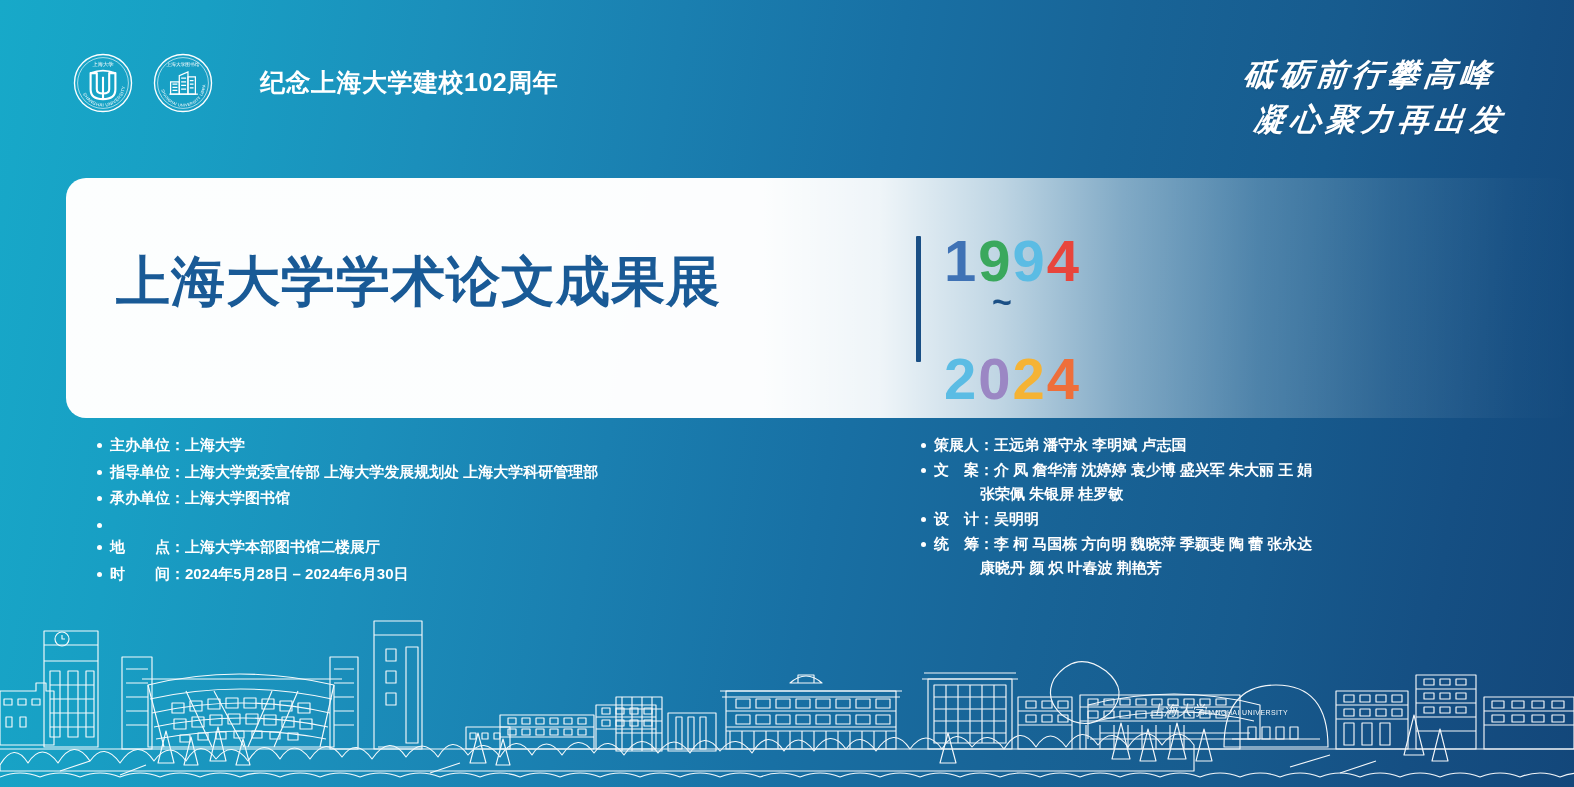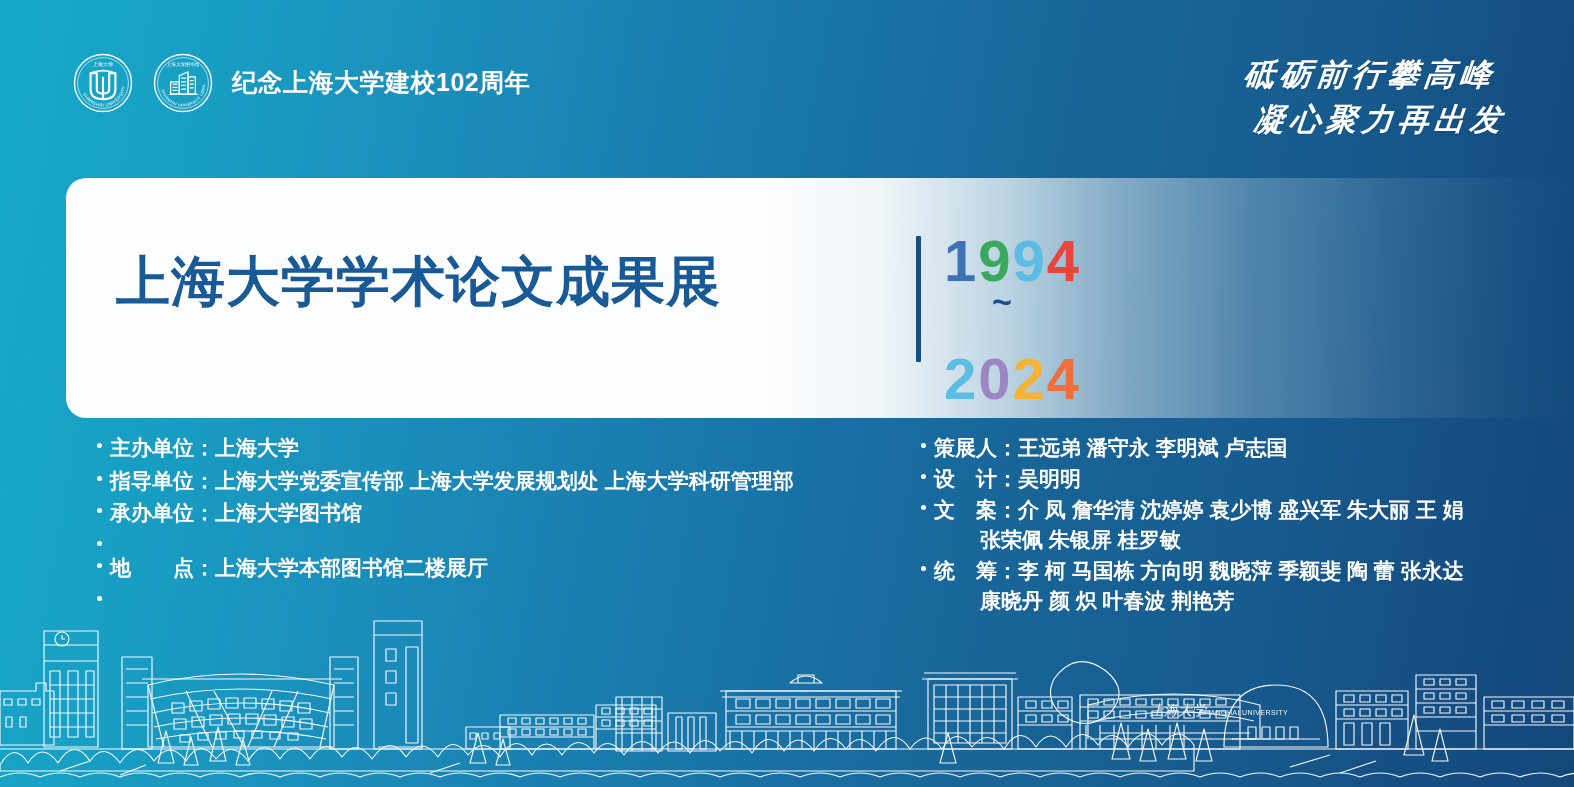--- a/index.html
+++ b/index.html
@@ -37,21 +37,21 @@
     align-items: center;
     gap: 18px;
     z-index: 6;
   }
   .logo {
     width: 62px;
     height: 62px;
     flex: none;
   }
   .header-text {
-    margin-left: 0;
+    margin-left: 28px;
     color: #ffffff;
     font-size: 25px;
     font-weight: bold;
     line-height: 1.42;
     letter-spacing: 0.5px;
     white-space: nowrap;
     text-align: right;
   }
   .header-text div { display: block; }
 
@@ -160,21 +160,21 @@
   .info-right {
     position: absolute;
     left: 921px;
     top: 437px;
     z-index: 6;
     color: #ffffff;
   }
   .info-item {
     display: flex;
     align-items: flex-start;
-    font-size: 21px;
+    font-size: 15px;
     font-weight: bold;
     line-height: 1.0;
     margin-bottom: 11.5px;
     white-space: nowrap;
   }
   .info-right .info-item { margin-bottom: 10px; }
   .bullet {
     width: 5px;
     height: 5px;
     border-radius: 50%;
@@ -279,35 +279,36 @@
       </div>
       <div class="info-item">
         <span class="bullet"></span>
       </div>
       <div class="info-item">
         <span class="bullet"></span>
         <span class="info-body"><span>地　　点：</span><span>上海大学本部图书馆二楼展厅</span></span>
       </div>
       <div class="info-item">
         <span class="bullet"></span>
+        <span class="info-body"><span>时　　间：</span><span>2024年5月28日 – 2024年6月30日</span></span>
       </div>
     </div>
 
   <div class="info-right" id="info-right">
       <div class="info-item">
         <span class="bullet"></span>
         <span class="info-body"><span>策展人：</span><span>王远弟  潘守永  李明斌  卢志国</span></span>
       </div>
       <div class="info-item">
         <span class="bullet"></span>
+        <span class="info-body"><span>文　案：</span><span>介 凤  詹华清  沈婷婷  袁少博  盛兴军  朱大丽  王 娟</span><span class="info-cont">张荣佩  朱银屏  桂罗敏</span></span>
+      </div>
+      <div class="info-item">
+        <span class="bullet"></span>
         <span class="info-body"><span>设　计：</span><span>吴明明</span></span>
-      </div>
-      <div class="info-item">
-        <span class="bullet"></span>
-        <span class="info-body"><span>文　案：</span><span>介 凤  詹华清  沈婷婷  袁少博  盛兴军  朱大丽  王 娟</span><span class="info-cont">张荣佩  朱银屏  桂罗敏</span></span>
       </div>
       <div class="info-item">
         <span class="bullet"></span>
         <span class="info-body"><span>统　筹：</span><span>李 柯  马国栋  方向明  魏晓萍  季颖斐  陶 蕾  张永达</span><span class="info-cont">康晓丹  颜 炽  叶春波  荆艳芳</span></span>
       </div>
     </div>
 
   <div class="skyline">
     <svg viewBox="0 0 1574 200" preserveAspectRatio="none">
       <g fill="none" stroke="#ffffff" stroke-width="1.15" stroke-linejoin="round" opacity="0.95">

